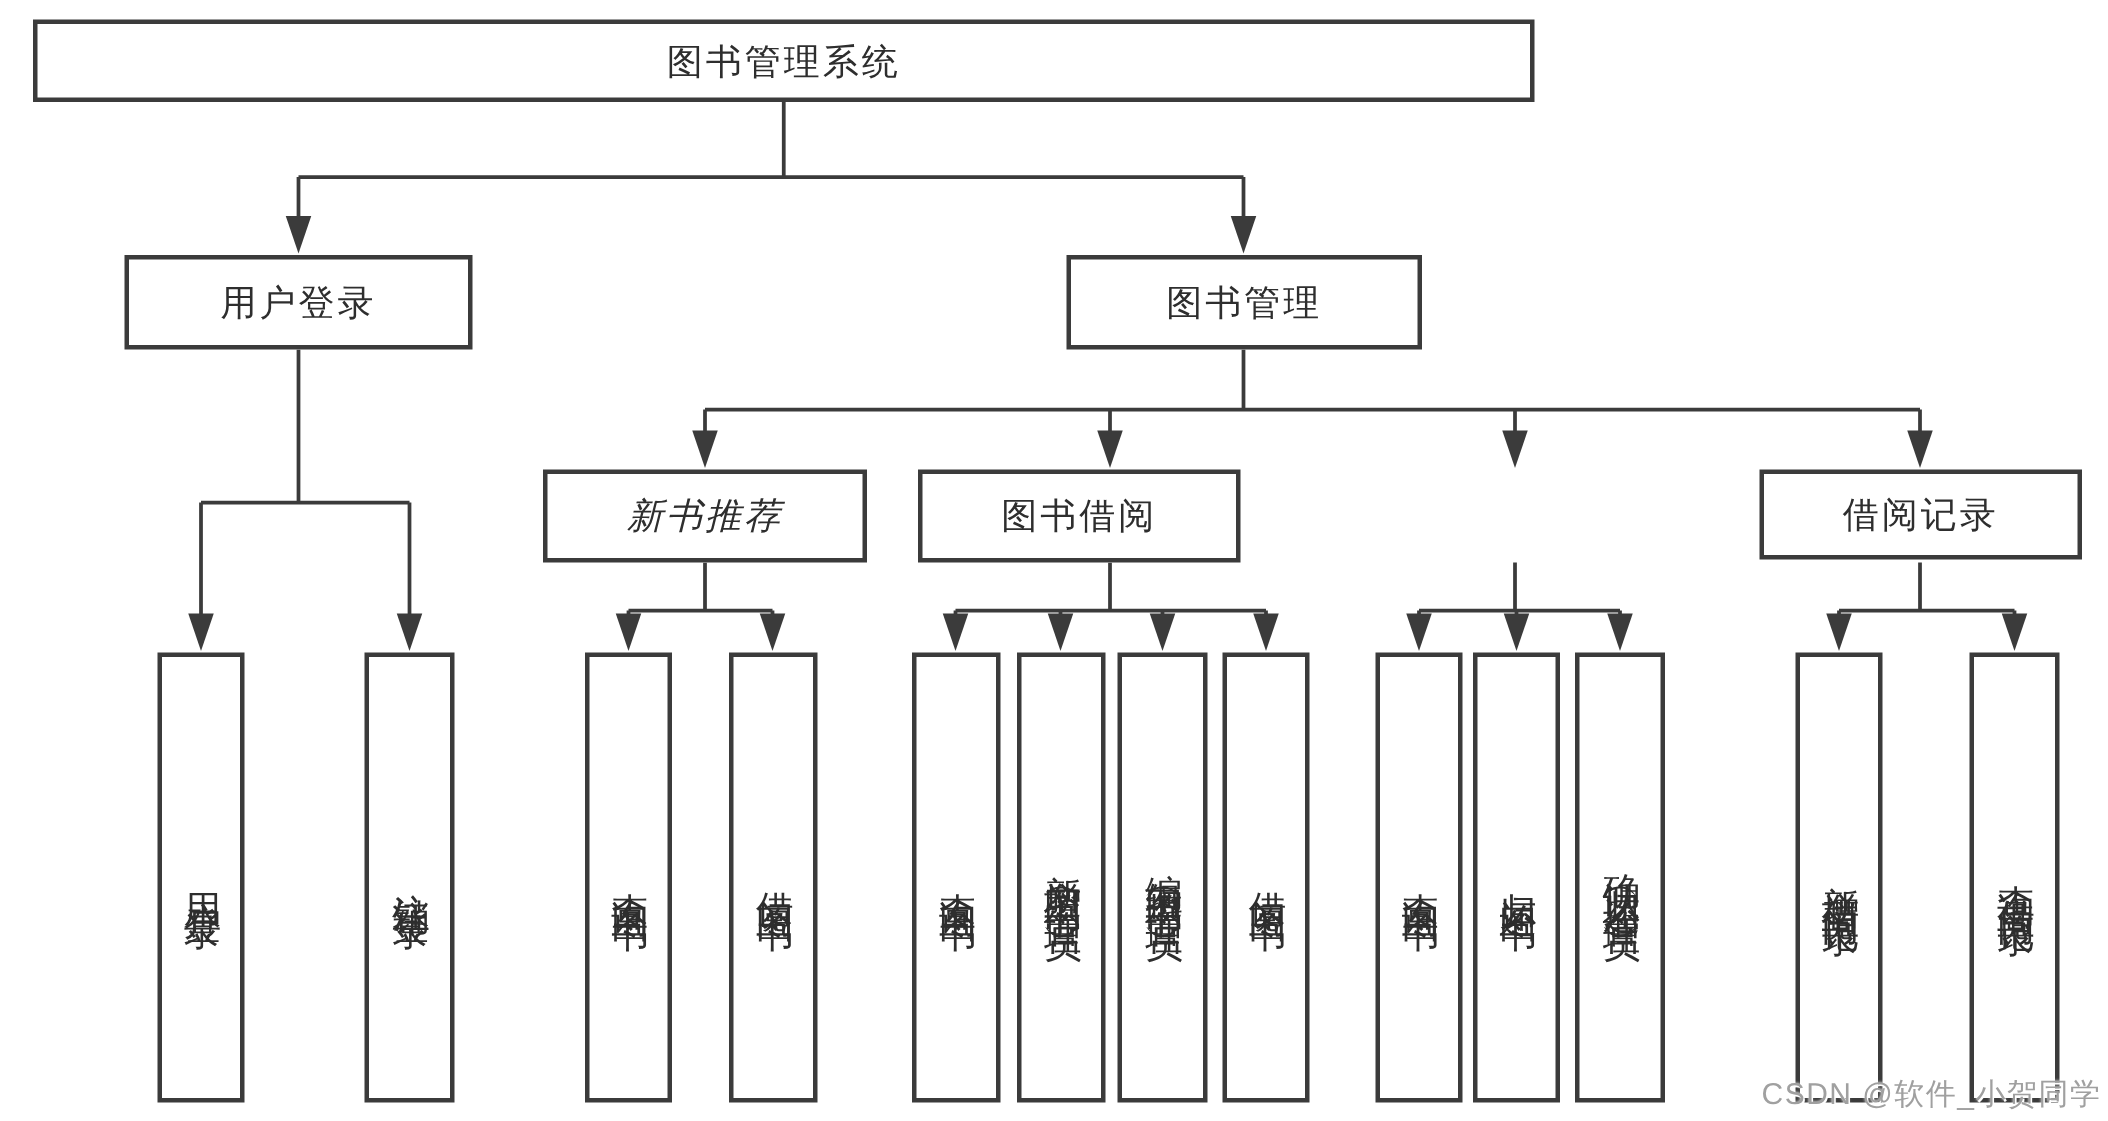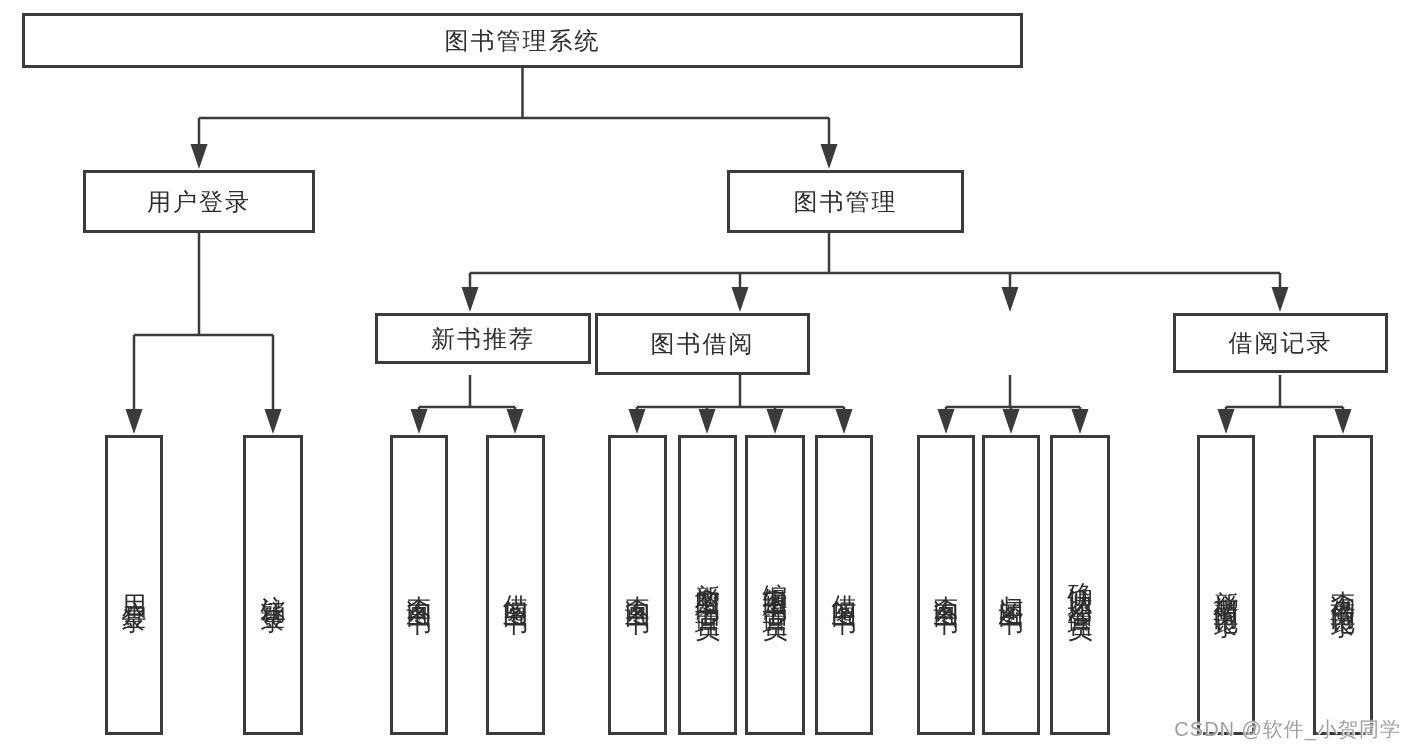--- a/index.html
+++ b/index.html
@@ -36,23 +36,23 @@
     writing-mode: vertical-rl;
     text-orientation: mixed;
     font-size: 25px;
     letter-spacing: 5px;
     line-height: 1;
     white-space: nowrap;
   }
   
   .b-root  { left: 22px;   top: 13px;  width: 1001px; height: 55px; }
   .b-ul    { left: 83px;   top: 170px; width: 232px;  height: 63px; }
-  .b-bm    { left: 711px;  top: 170px; width: 237px;  height: 63px; margin-left: 16px; }
-  .b-nbr   { left: 375px;  top: 313px; width: 216px;  height: 51px; }
-  .b-bb    { left: 595px;  top: 313px; width: 215px;  height: 62px; }
+  .b-bm    { left: 711px;  top: 170px; width: 237px;  height: 63px; }
+  .b-nbr   { left: 362px;  top: 313px; width: 216px;  height: 62px; font-style: italic; }
+  .b-bb    { left: 612px;  top: 313px; width: 215px;  height: 62px; }
   .b-cb    { left: 903px;  top: 313px; width: 215px;  height: 62px; }
   .b-br    { left: 1173px; top: 313px; width: 215px;  height: 60px; }
   
   .leaf    { top: 435px; height: 300px; }
   .l-u1 { left: 105px;  width: 58px; }
   .l-u2 { left: 243px;  width: 60px; }
   .l-n1 { left: 390px;  width: 58px; }
   .l-n2 { left: 486px;  width: 59px; }
   .l-b1 { left: 608px;  width: 59px; }
   .l-b2 { left: 678px;  width: 59px; }

